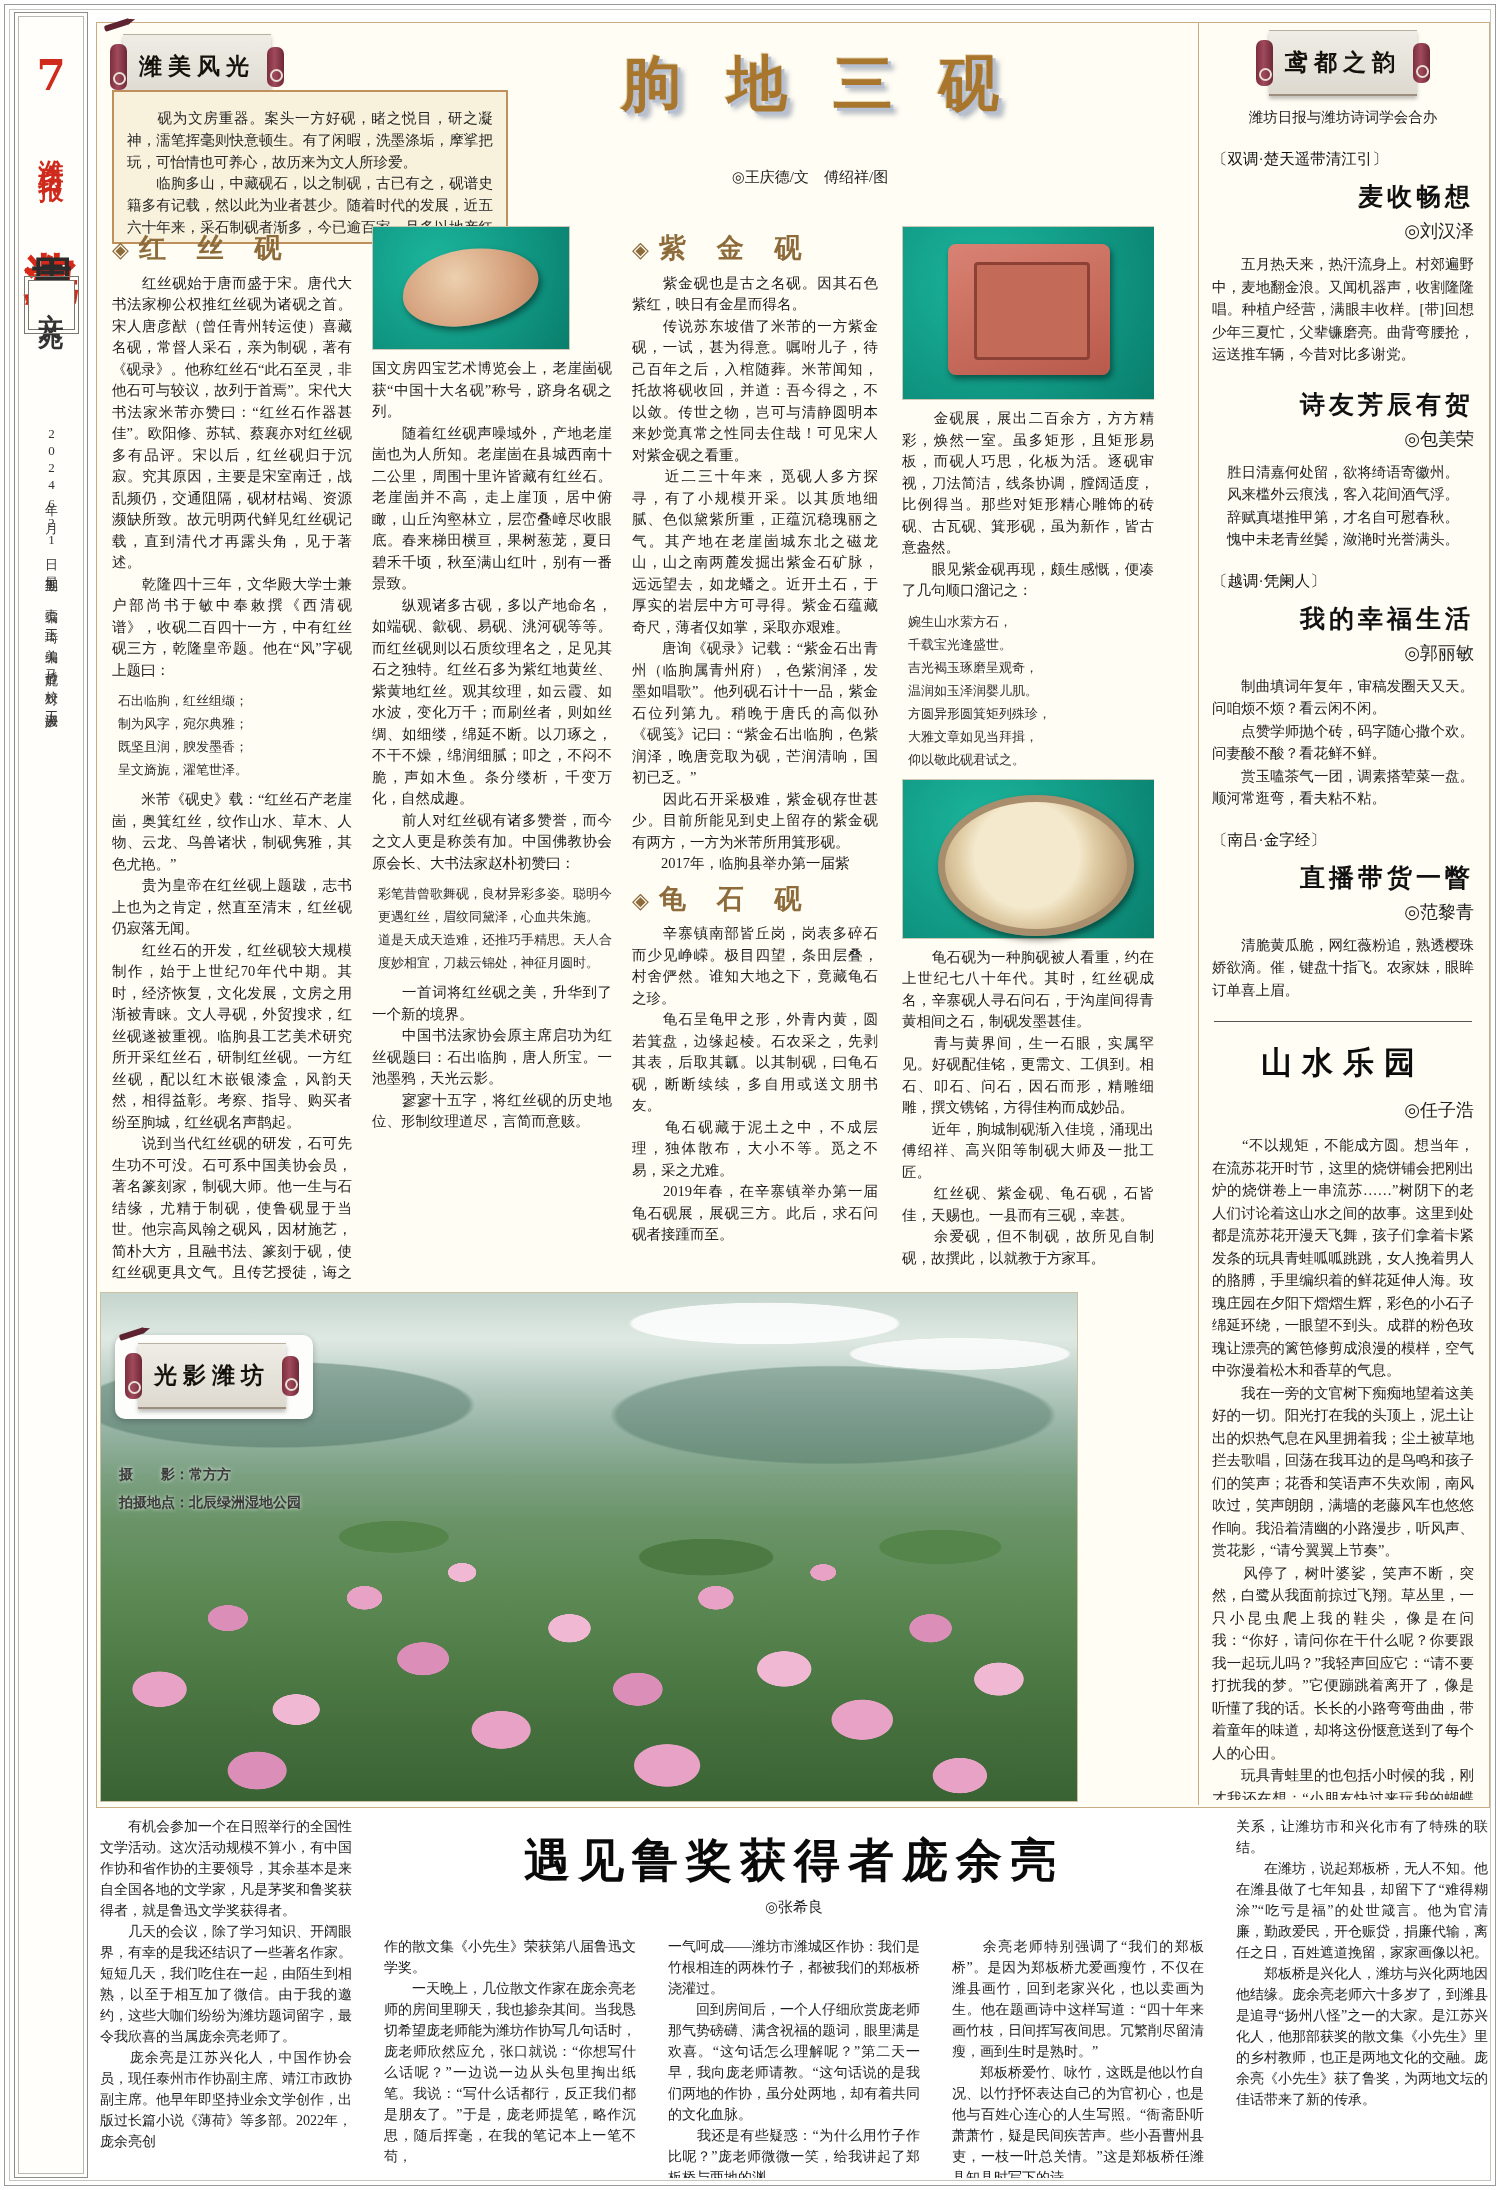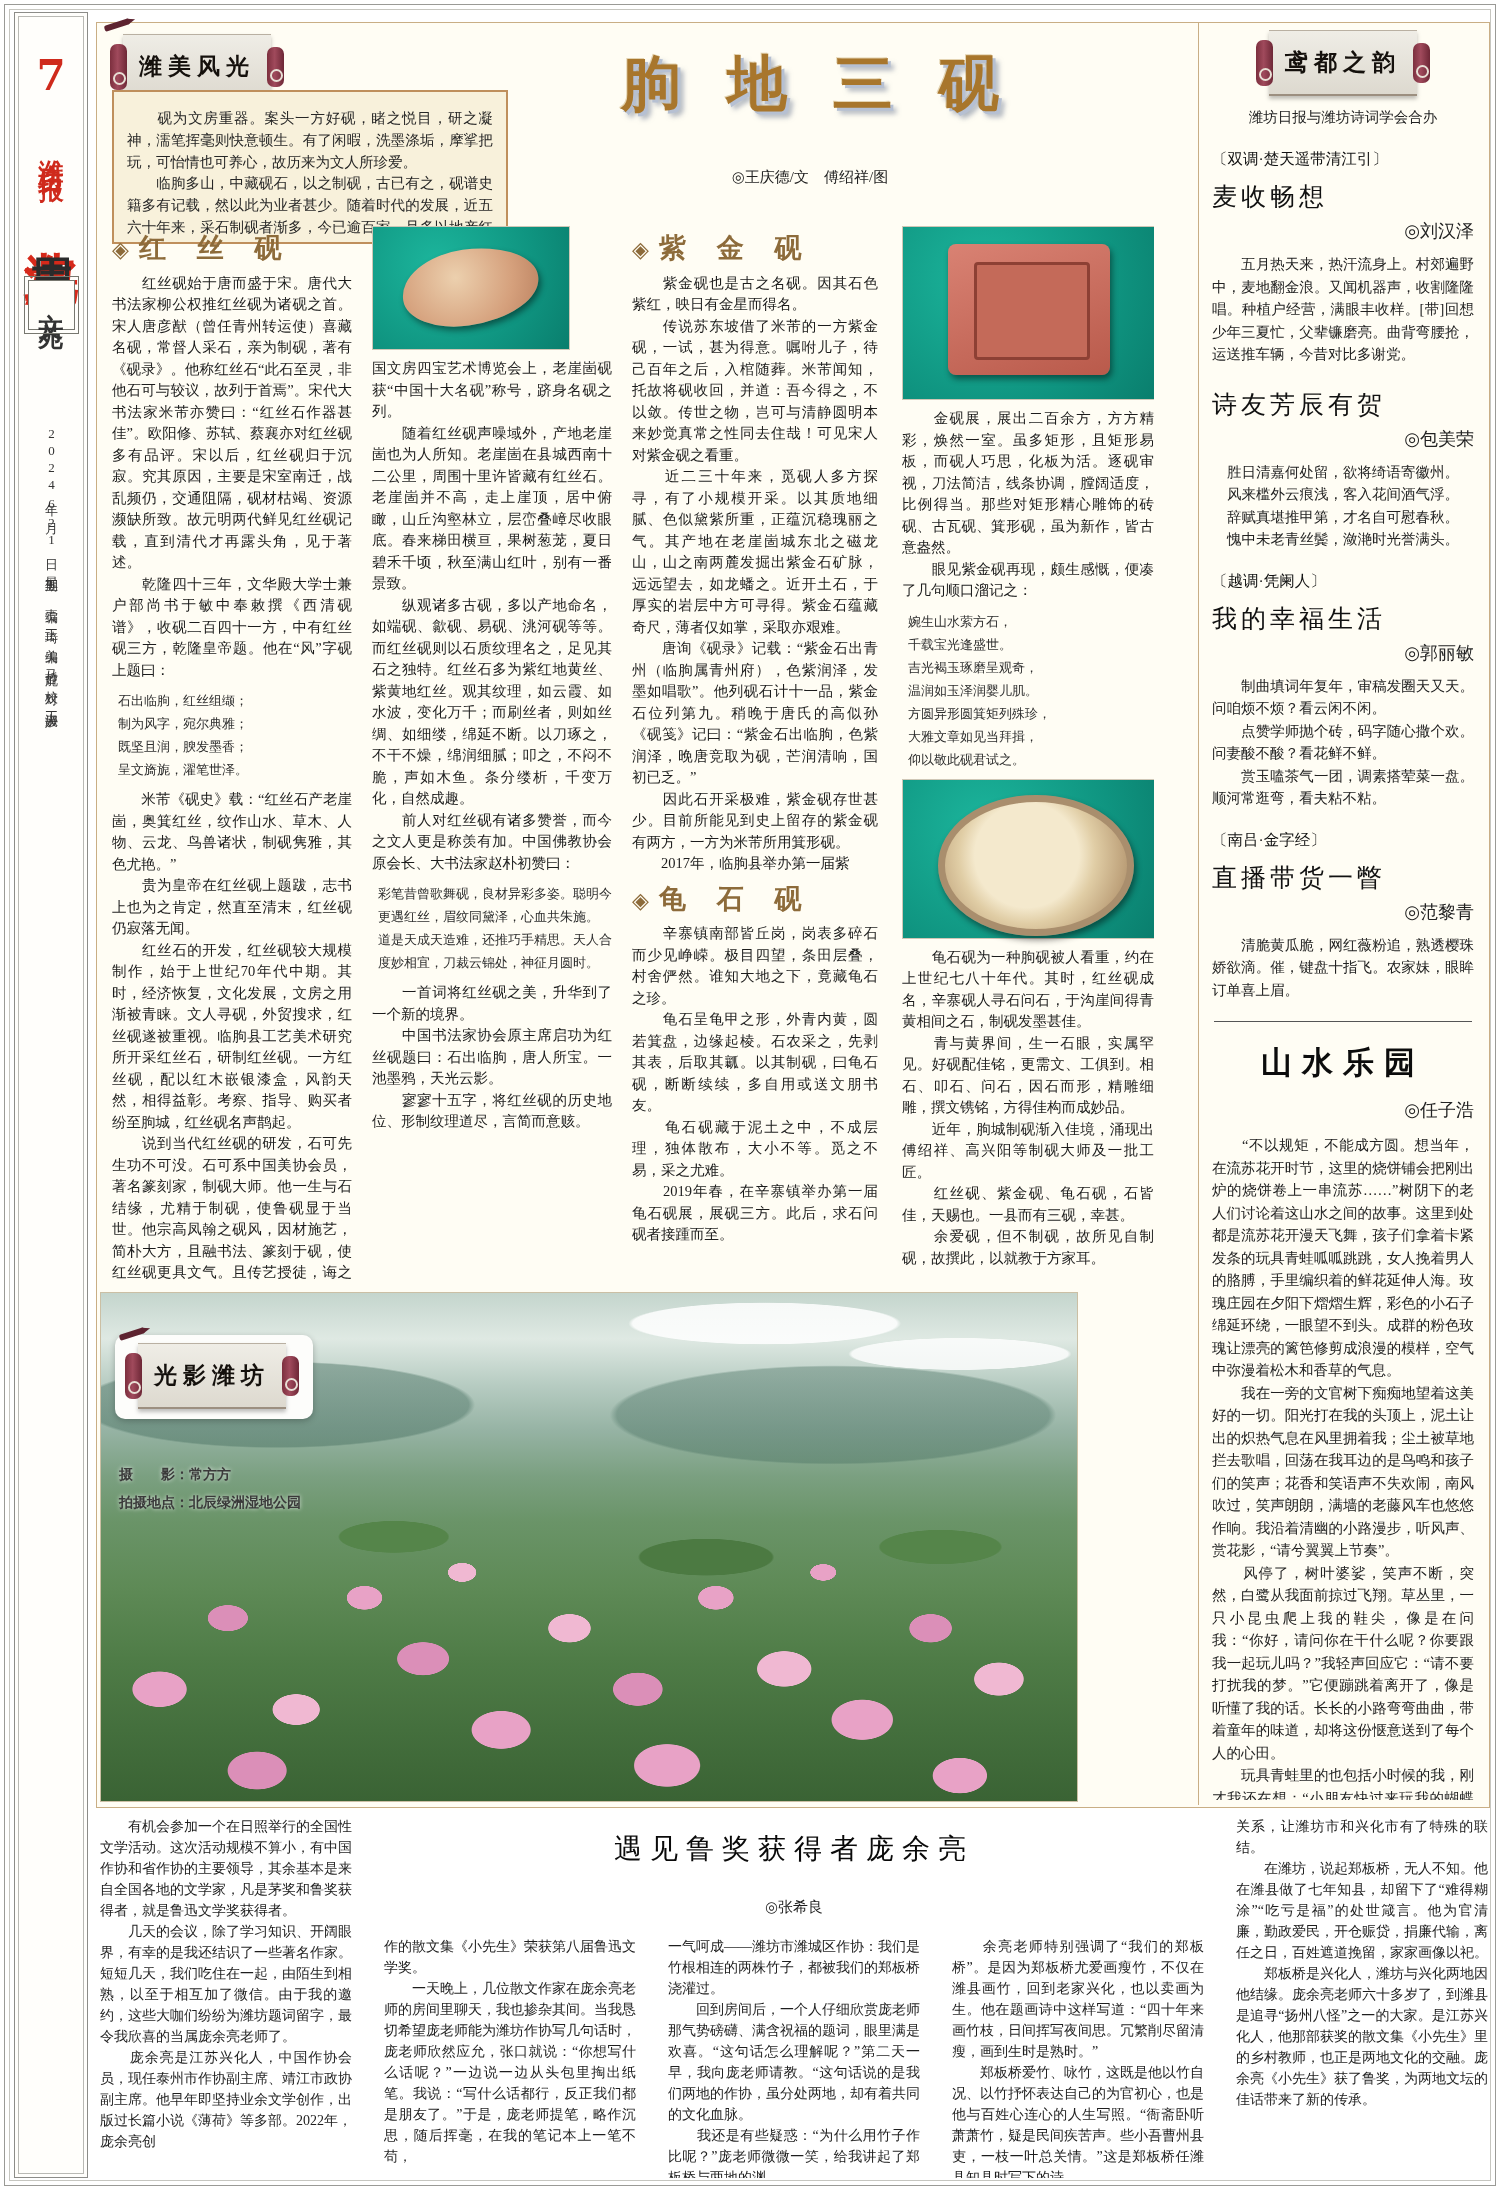--- a/index.html
+++ b/index.html
@@ -95,31 +95,31 @@
       linear-gradient(180deg,#c4d5cd 0%,#dfe9e3 9%,#b7ccc2 18%,#96b3a4 27%,#7ba081 36%,#6a9468 45%,#5e8a56 58%,#4f7c47 72%,#446f3d 86%,#3a6334 100%);}
   .lotus-banner{position:absolute;left:14px;top:42px;background:#fdfdfb;border-radius:10px;padding:8px 14px 10px 10px;box-shadow:0 2px 6px rgba(0,0,0,.25);}
   .lotus-credit{position:absolute;left:18px;top:168px;font-size:14px;font-weight:bold;color:#3a3a3a;
                 text-shadow:0 0 4px rgba(255,255,255,.8);line-height:2;}
 
   
   .poetry{position:absolute;left:1212px;top:30px;width:262px;height:1770px;overflow:hidden;color:#222;}
   .poetry .bannerwrap{text-align:center;}
   .poetry .caption{text-align:center;font-size:14.5px;margin:12px 0 22px;color:#222;}
   .tune{font-size:15.5px;margin:14px 0 6px;color:#111;}
-  .poem-title{text-align:left;font-size:25px;font-weight:normal;letter-spacing:4px;margin:10px 0 6px;color:#111;}
+  .poem-title{text-align:right;font-size:25px;font-weight:bold;letter-spacing:4px;margin:10px 0 6px;color:#111;}
   .poem-author{text-align:right;font-size:18px;margin-bottom:10px;}
   .poem-text{font-size:14.5px;line-height:22.5px;text-align:justify;white-space:pre-line;}
   .poem-text.center{text-align:center;}
   .p-divider{border:none;border-top:1px solid #555;margin:20px 2px;}
   .essay-title{text-align:center;font-size:31px;font-weight:bold;letter-spacing:10px;color:#0c0c0c;margin:18px 0 14px;}
   .essay-text{font-size:14.5px;line-height:22.5px;text-align:justify;white-space:pre-line;margin-top:12px;}
 
   
   .bottom{position:absolute;left:100px;top:1812px;width:1388px;height:370px;overflow:hidden;}
-  .bottom-title{position:absolute;left:284px;top:18px;width:820px;text-align:center;font-size:28px;font-weight:normal;
+  .bottom-title{position:absolute;left:284px;top:18px;width:820px;text-align:center;font-size:46px;font-weight:bold;
                 letter-spacing:8px;color:#0a0a0a;}
   .bottom-author{position:absolute;left:284px;top:86px;width:820px;text-align:center;font-size:15px;}
   .bcol{position:absolute;width:252px;font-size:14px;line-height:21px;text-align:justify;overflow:hidden;white-space:pre-line;}
   .bcol.full{top:4px;height:362px;}
   .bcol.mid{top:124px;height:242px;}
 </style>
 </head>
 <body>
 
 <div class="page">

